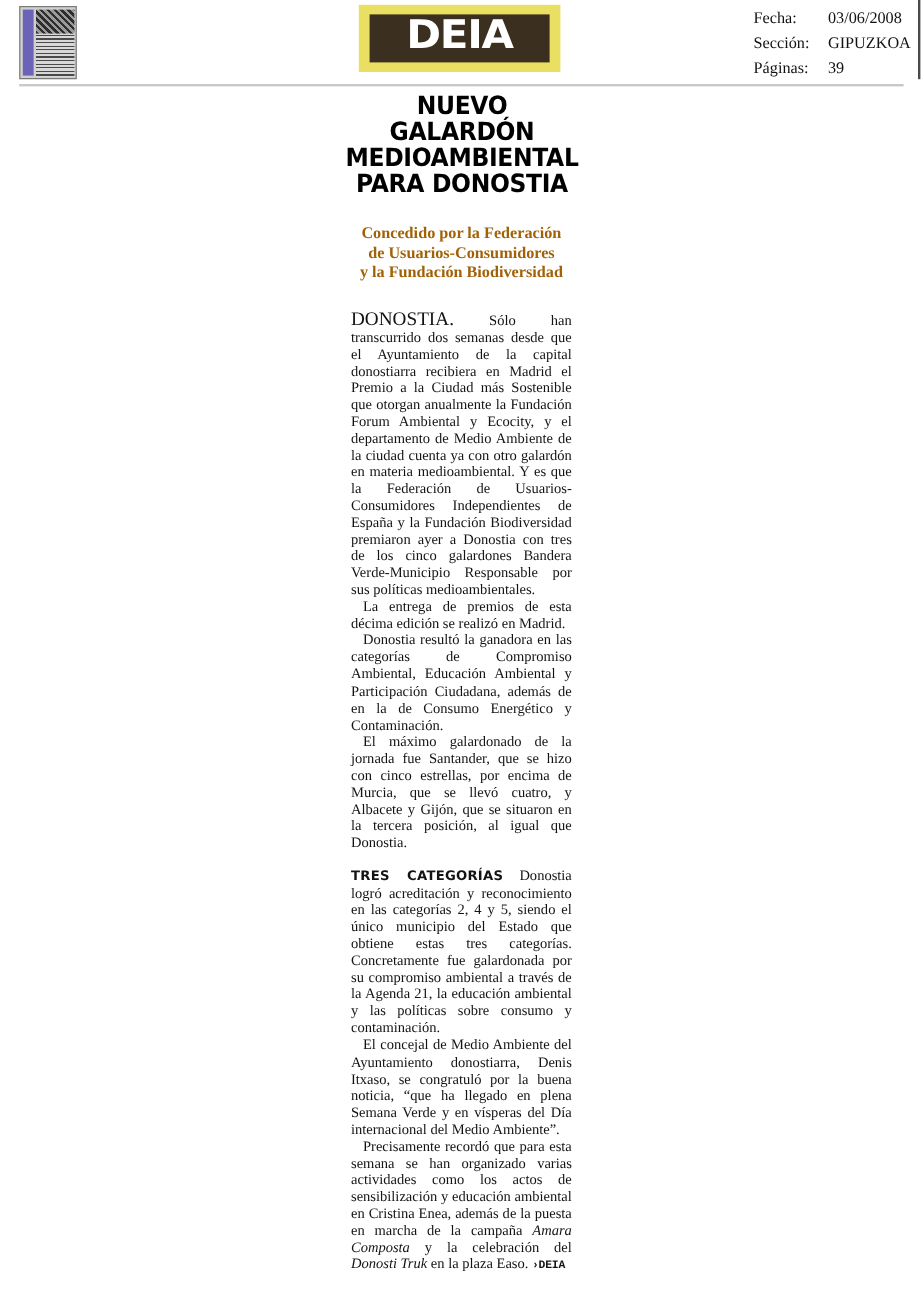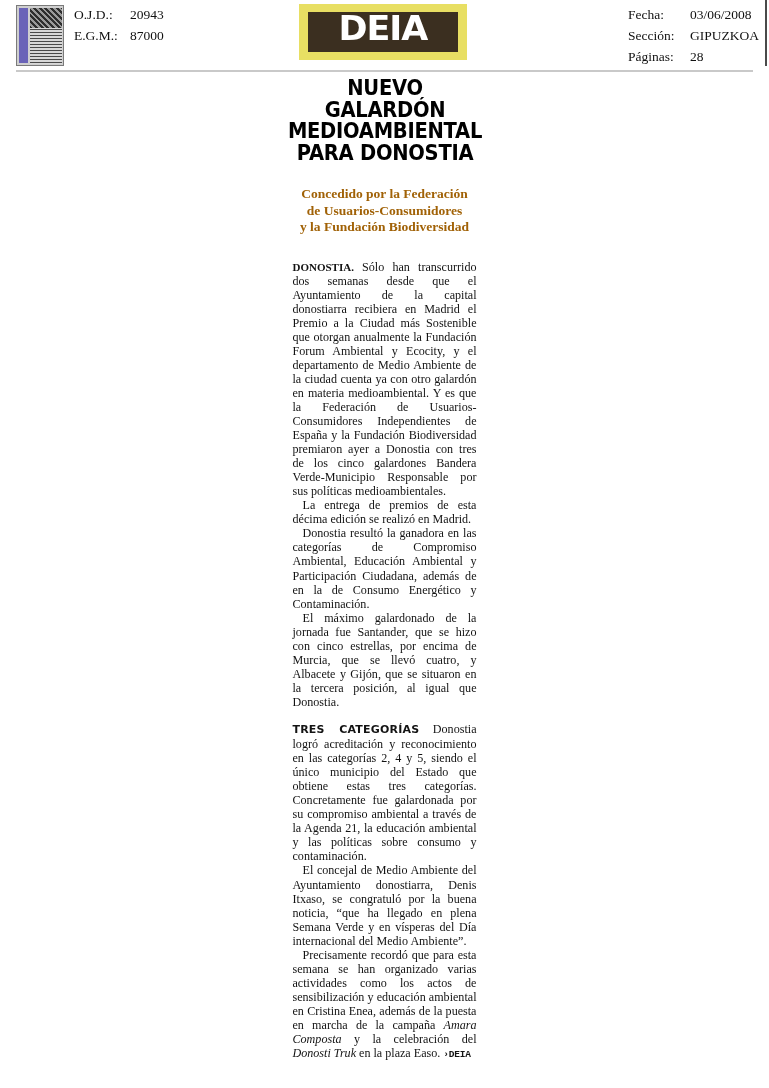--- a/index.html
+++ b/index.html
@@ -196,22 +196,21 @@
   }
   .column p.first {
     text-indent: 0;
   }
   .column p.section {
     text-indent: 0;
     margin-top: 13px;
   }
   .dateline {
     font-variant: small-caps;
-    font-size: 11px;
-    font-weight: bold;
+    font-size: 16px;
   }
   .kicker {
     font-family: "DejaVu Sans", sans-serif;
     font-weight: bold;
     font-size: 11px;
     letter-spacing: 0.2px;
   }
   .it {
     font-style: italic;
   }
@@ -226,44 +225,36 @@
 <body>
 
 <div class="header">
 
   <div class="thumb">
     <div class="thumb-lines"></div>
     <div class="thumb-photo"></div>
     <div class="thumb-sidebar"></div>
   </div>
 
-  <div class="meta-left">
-    <span class="meta-row">
-      <span class="meta-key">O.J.D.:</span><span class="meta-val">20943</span>
-    </span>
-    <span class="meta-row">
-      <span class="meta-key">E.G.M.:</span><span class="meta-val">87000</span>
-    </span>
-  </div>
 
   <div class="logo">
     <div class="logo-inner">
       <span class="logo-text">DEIA</span>
     </div>
   </div>
 
   <div class="meta-right">
     <span class="meta-row">
       <span class="meta-key">Fecha:</span><span class="meta-val">03/06/2008</span>
     </span>
     <span class="meta-row">
       <span class="meta-key">Sección:</span><span class="meta-val">GIPUZKOA</span>
     </span>
     <span class="meta-row">
-      <span class="meta-key">Páginas:</span><span class="meta-val">28</span>
+      <span class="meta-key">Páginas:</span><span class="meta-val">39</span>
     </span>
   </div>
 
   <div class="edge-line"></div>
 </div>
 
 <div class="hrule"></div>
 
 <div class="article">
 

